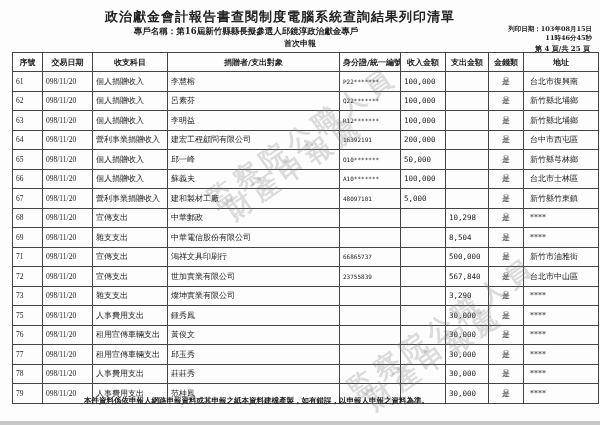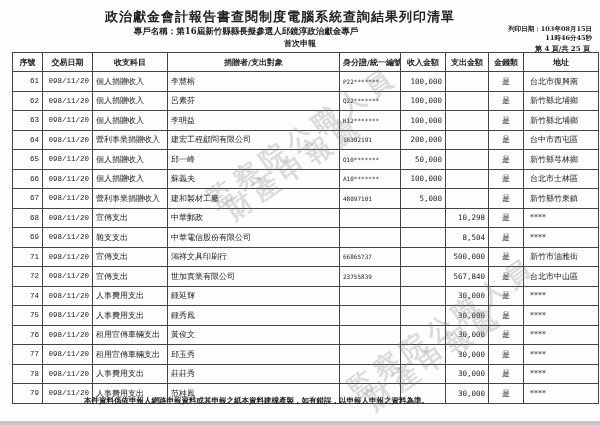--- a/index.html
+++ b/index.html
@@ -5,23 +5,23 @@
   html,body{margin:0;padding:0;}
   body{width:600px;height:425px;background:#fdfdfd;position:relative;overflow:hidden;font-family:"DejaVu Serif",serif;color:#222;}
   .title{position:absolute;left:0;top:8px;width:560px;text-align:center;font-size:13px;letter-spacing:1px;font-weight:bold;}
   .subtitle{position:absolute;left:0;top:26px;width:492px;text-align:center;font-size:8.5px;font-weight:bold;}
   .subtitle2{position:absolute;left:0;top:38px;width:600px;text-align:center;font-size:8px;font-weight:bold;}
   .printinfo{position:absolute;right:8px;top:25px;font-size:6.5px;text-align:right;line-height:9px;font-weight:bold;}
   .pageinfo{position:absolute;right:10px;top:44px;font-size:7px;font-weight:bold;}
   table{position:absolute;left:12px;top:52px;border-collapse:collapse;table-layout:fixed;width:586px;border:1.5px solid #333;}
   td,th{border:1px solid #444;height:18.5px;padding:0 3px;font-size:8px;white-space:nowrap;overflow:hidden;}
   th{font-weight:bold;font-size:8px;text-align:center;height:18px;}
-  td.c-no,td.c-date{text-align:right;font-family:Liberation Mono, monospace;font-size:7.5px;}
+  td.c-no,td.c-date{text-align:left;font-family:Liberation Serif, serif;font-size:7.5px;}
   td.c-id{font-family:"DejaVu Sans Mono",monospace;font-size:6px;}
-  td.c-amt{text-align:right;font-family:"DejaVu Sans Mono",monospace;font-size:7.5px;}
+  td.c-amt{text-align:left;font-family:"DejaVu Sans Mono",monospace;font-size:7.5px;}
   td.c-yes{text-align:center;}
   td.c-addr{padding-left:6px;margin-left:24px;}
   .footnote{position:absolute;left:40px;top:396px;font-size:7.5px;font-weight:bold;margin-left:44px;}
   .watermark{position:absolute;color:rgba(120,120,120,0.25);font-size:26px;font-weight:bold;transform:rotate(-35deg);pointer-events:none;letter-spacing:6px;}
   .bottombar{position:absolute;left:0;bottom:0;width:600px;height:4px;background:#c8c8c8;}
 </style>
 </head>
 <body>
 
 <div class="title">政治獻金會計報告書查閱制度電腦系統查詢結果列印清單</div>
@@ -174,27 +174,27 @@
         <td class="c-date">098/11/20</td>
         <td class="c-cat">宣傳支出</td>
         <td class="c-party">世加實業有限公司</td>
         <td class="c-id">23755839</td>
         <td class="c-amt"></td>
         <td class="c-amt">567,840</td>
         <td class="c-yes">是</td>
         <td class="c-addr">台北市中山區</td>
       </tr>
       <tr>
-        <td class="c-no">74</td>
-        <td class="c-date">098/11/20</td>
-        <td class="c-cat">人事費用支出</td>
-        <td class="c-party">鍾延輝</td>
-        <td class="c-id"></td>
-        <td class="c-amt"></td>
-        <td class="c-amt">30,000</td>
+        <td class="c-no">73</td>
+        <td class="c-date">098/11/20</td>
+        <td class="c-cat">雜支支出</td>
+        <td class="c-party">燦坤實業有限公司</td>
+        <td class="c-id"></td>
+        <td class="c-amt"></td>
+        <td class="c-amt">3,290</td>
         <td class="c-yes">是</td>
         <td class="c-addr">****</td>
       </tr>
       <tr>
         <td class="c-no">75</td>
         <td class="c-date">098/11/20</td>
         <td class="c-cat">人事費用支出</td>
         <td class="c-party">鍾秀鳳</td>
         <td class="c-id"></td>
         <td class="c-amt"></td>

